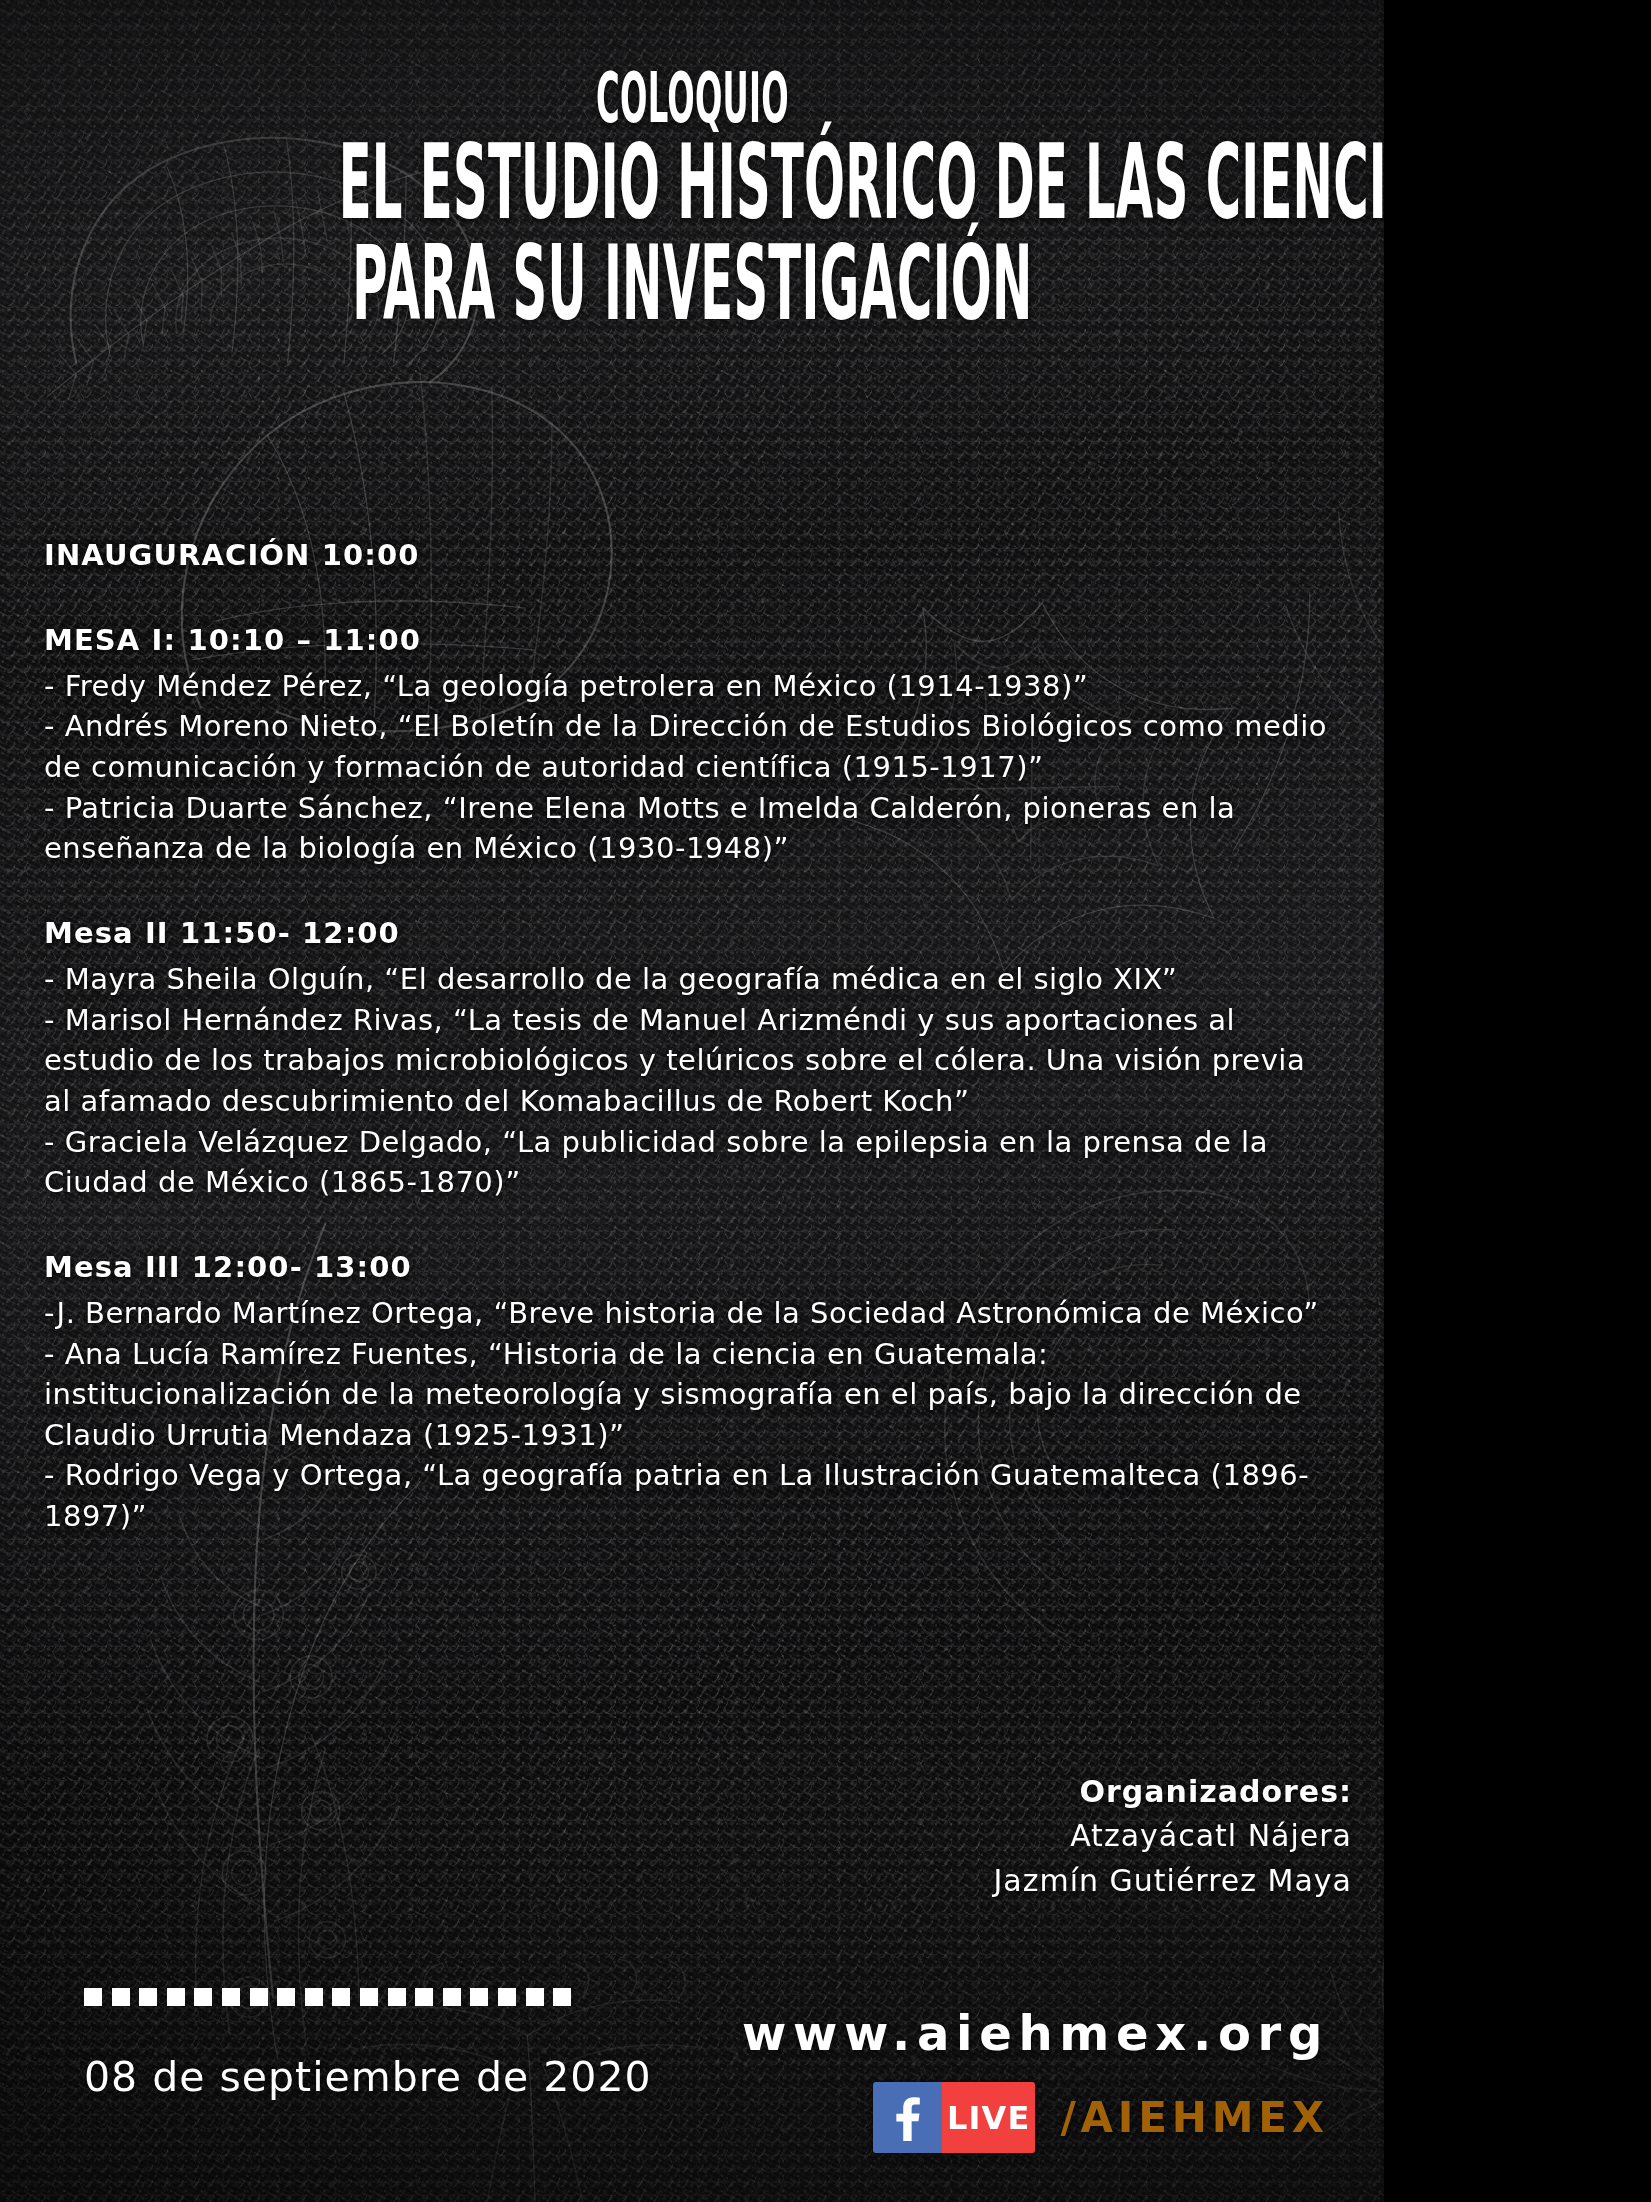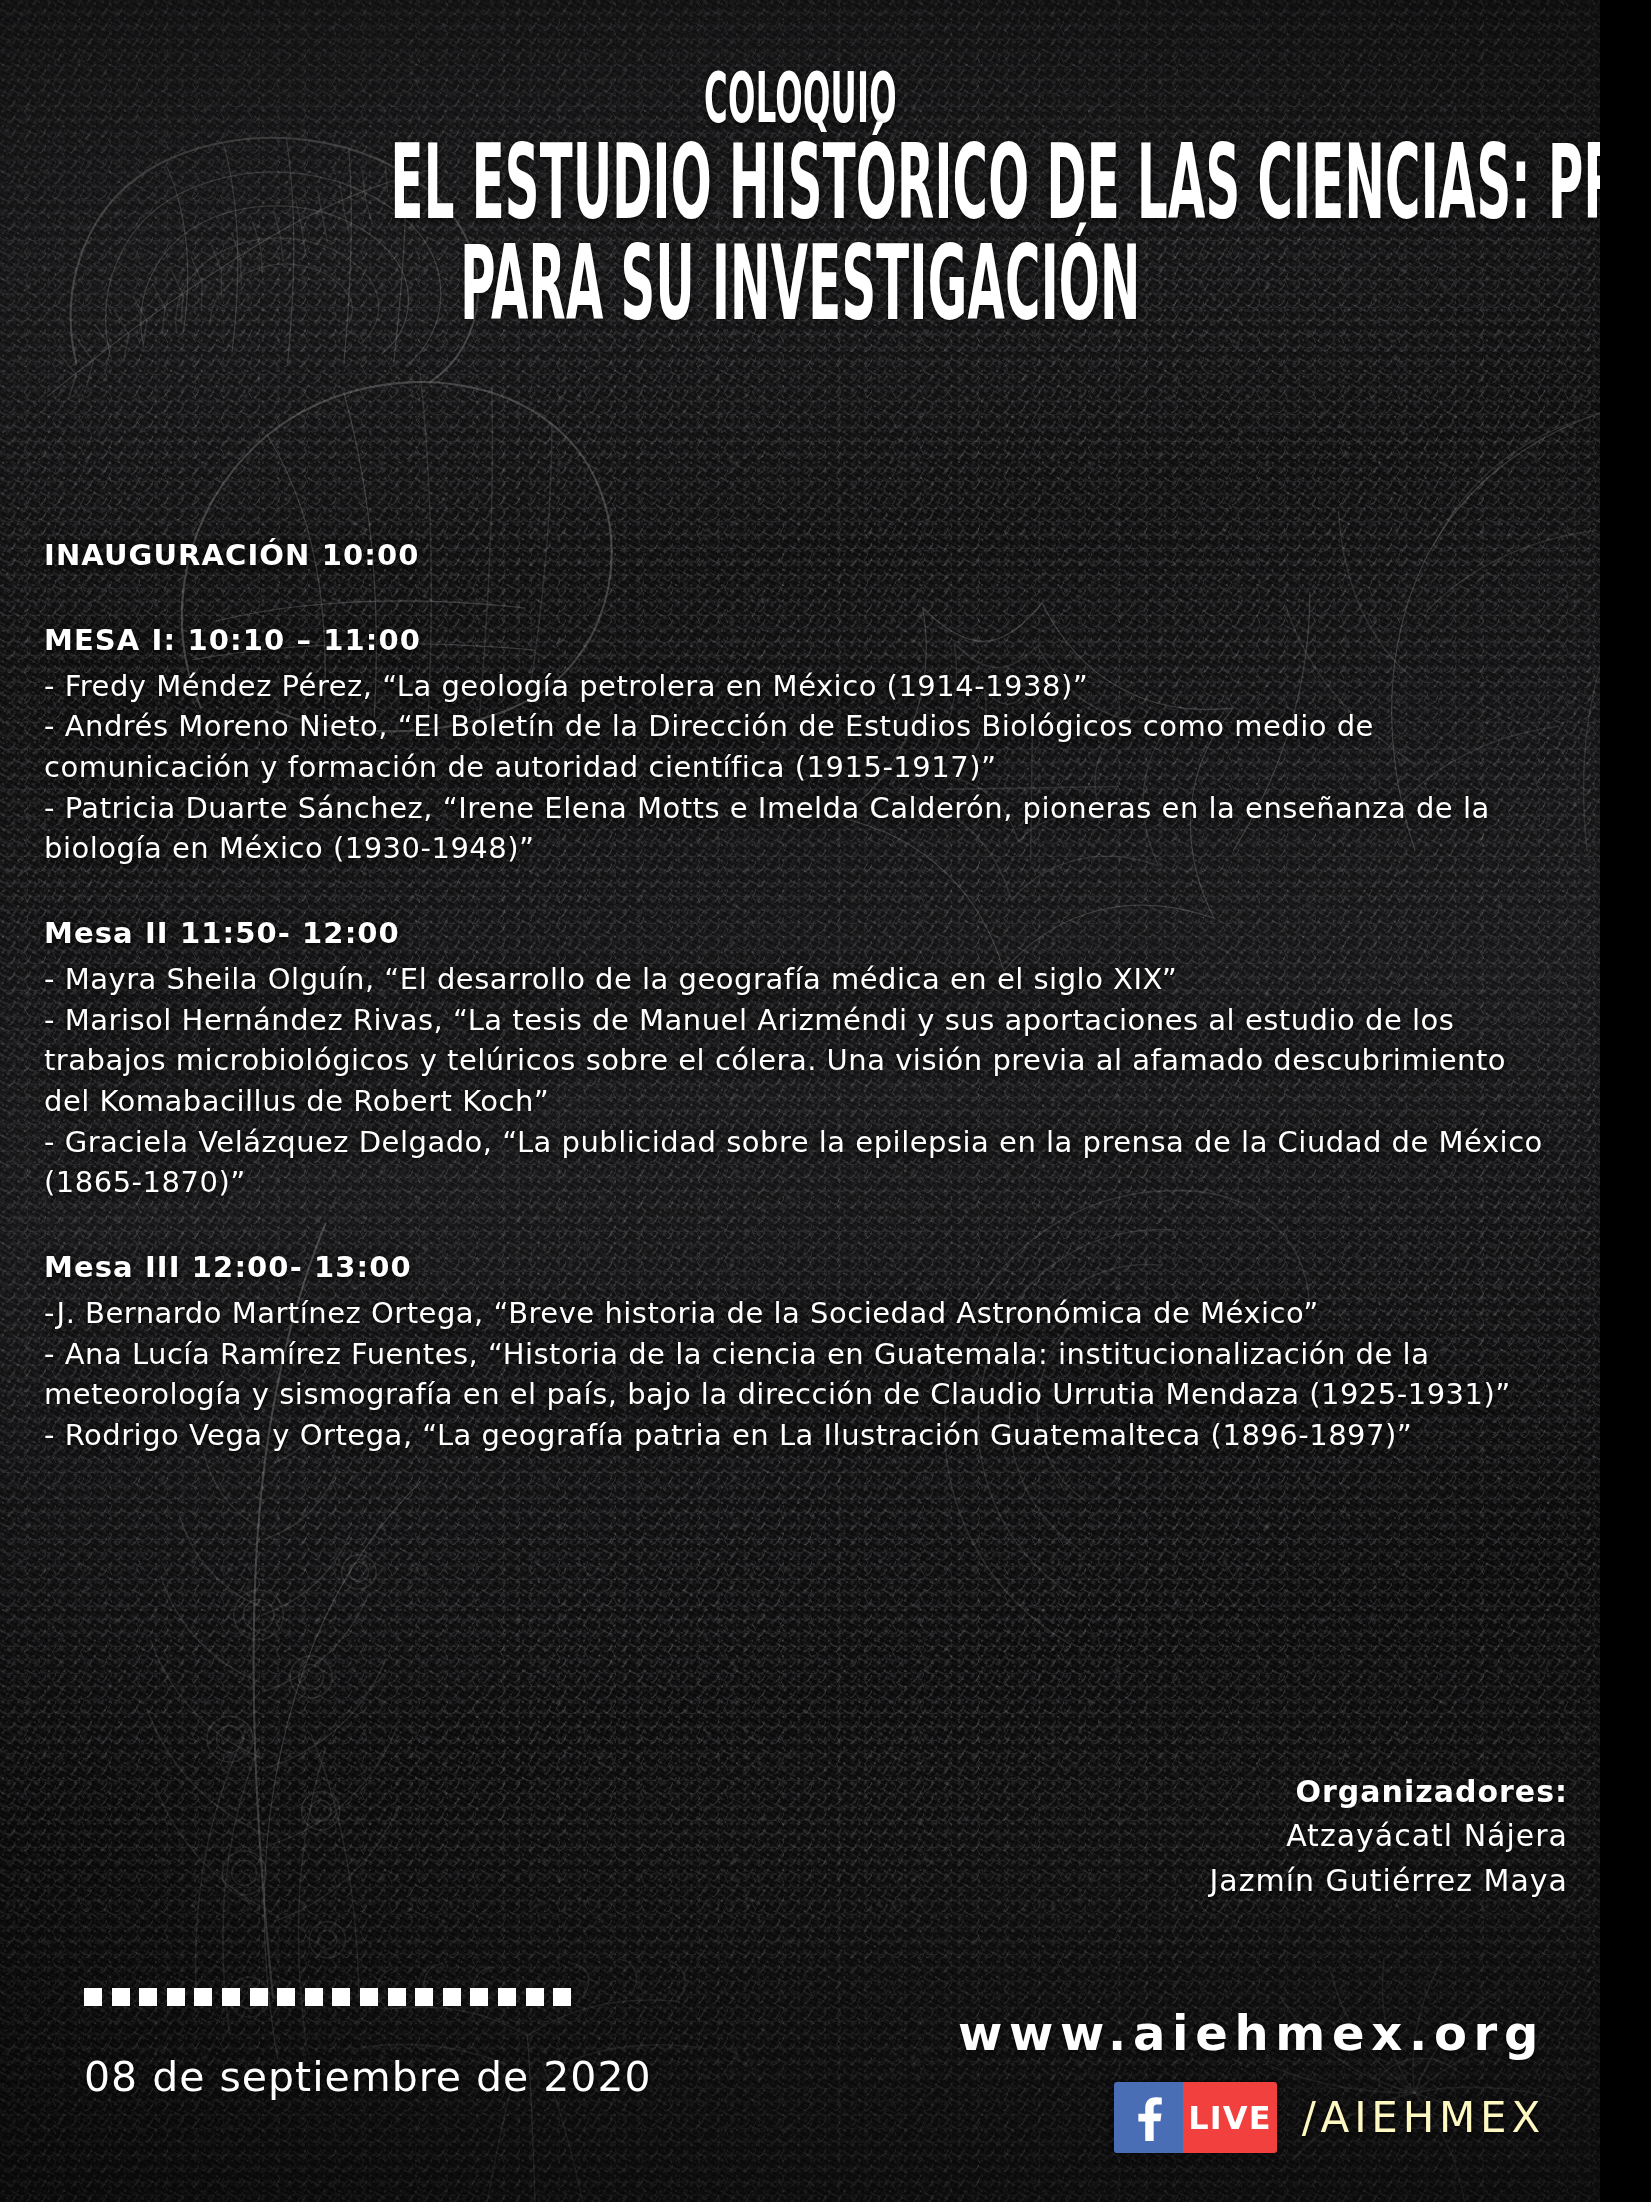--- a/index.html
+++ b/index.html
@@ -4,21 +4,21 @@
 <title>Coloquio AIEHMEX</title>
 <style>
   html, body {
     margin: 0;
     padding: 0;
     background: #000;
   }
 
   .poster {
     position: relative;
-    width: 1600px;
+    width: 1384px;
     height: 2202px;
     overflow: hidden;
     background-color: #1a1a1a;
     font-family: "DejaVu Sans", "Liberation Sans", sans-serif;
     color: #ffffff;
   }
 
   
   .bg-base {
     position: absolute;
@@ -259,22 +259,23 @@
     font-weight: 700;
     font-size: 32px;
     letter-spacing: 1.1px;
     color: #ffffff;
     line-height: 1;
   }
   .handle {
     font-family: "DejaVu Sans", "Liberation Sans", sans-serif;
     font-size: 42px;
     letter-spacing: 4.8px;
-    color: #fef9c3;
+    color: #a16207;
     text-shadow: 0 1px 6.7px rgba(0,0,0,0.82);
+    font-weight: bold;
   }
 </style>
 </head>
 <body>
 
 <div class="poster">
 
   <div class="bg-base"></div>
   <div class="bg-grain"></div>
   <div class="bg-grain2"></div>

